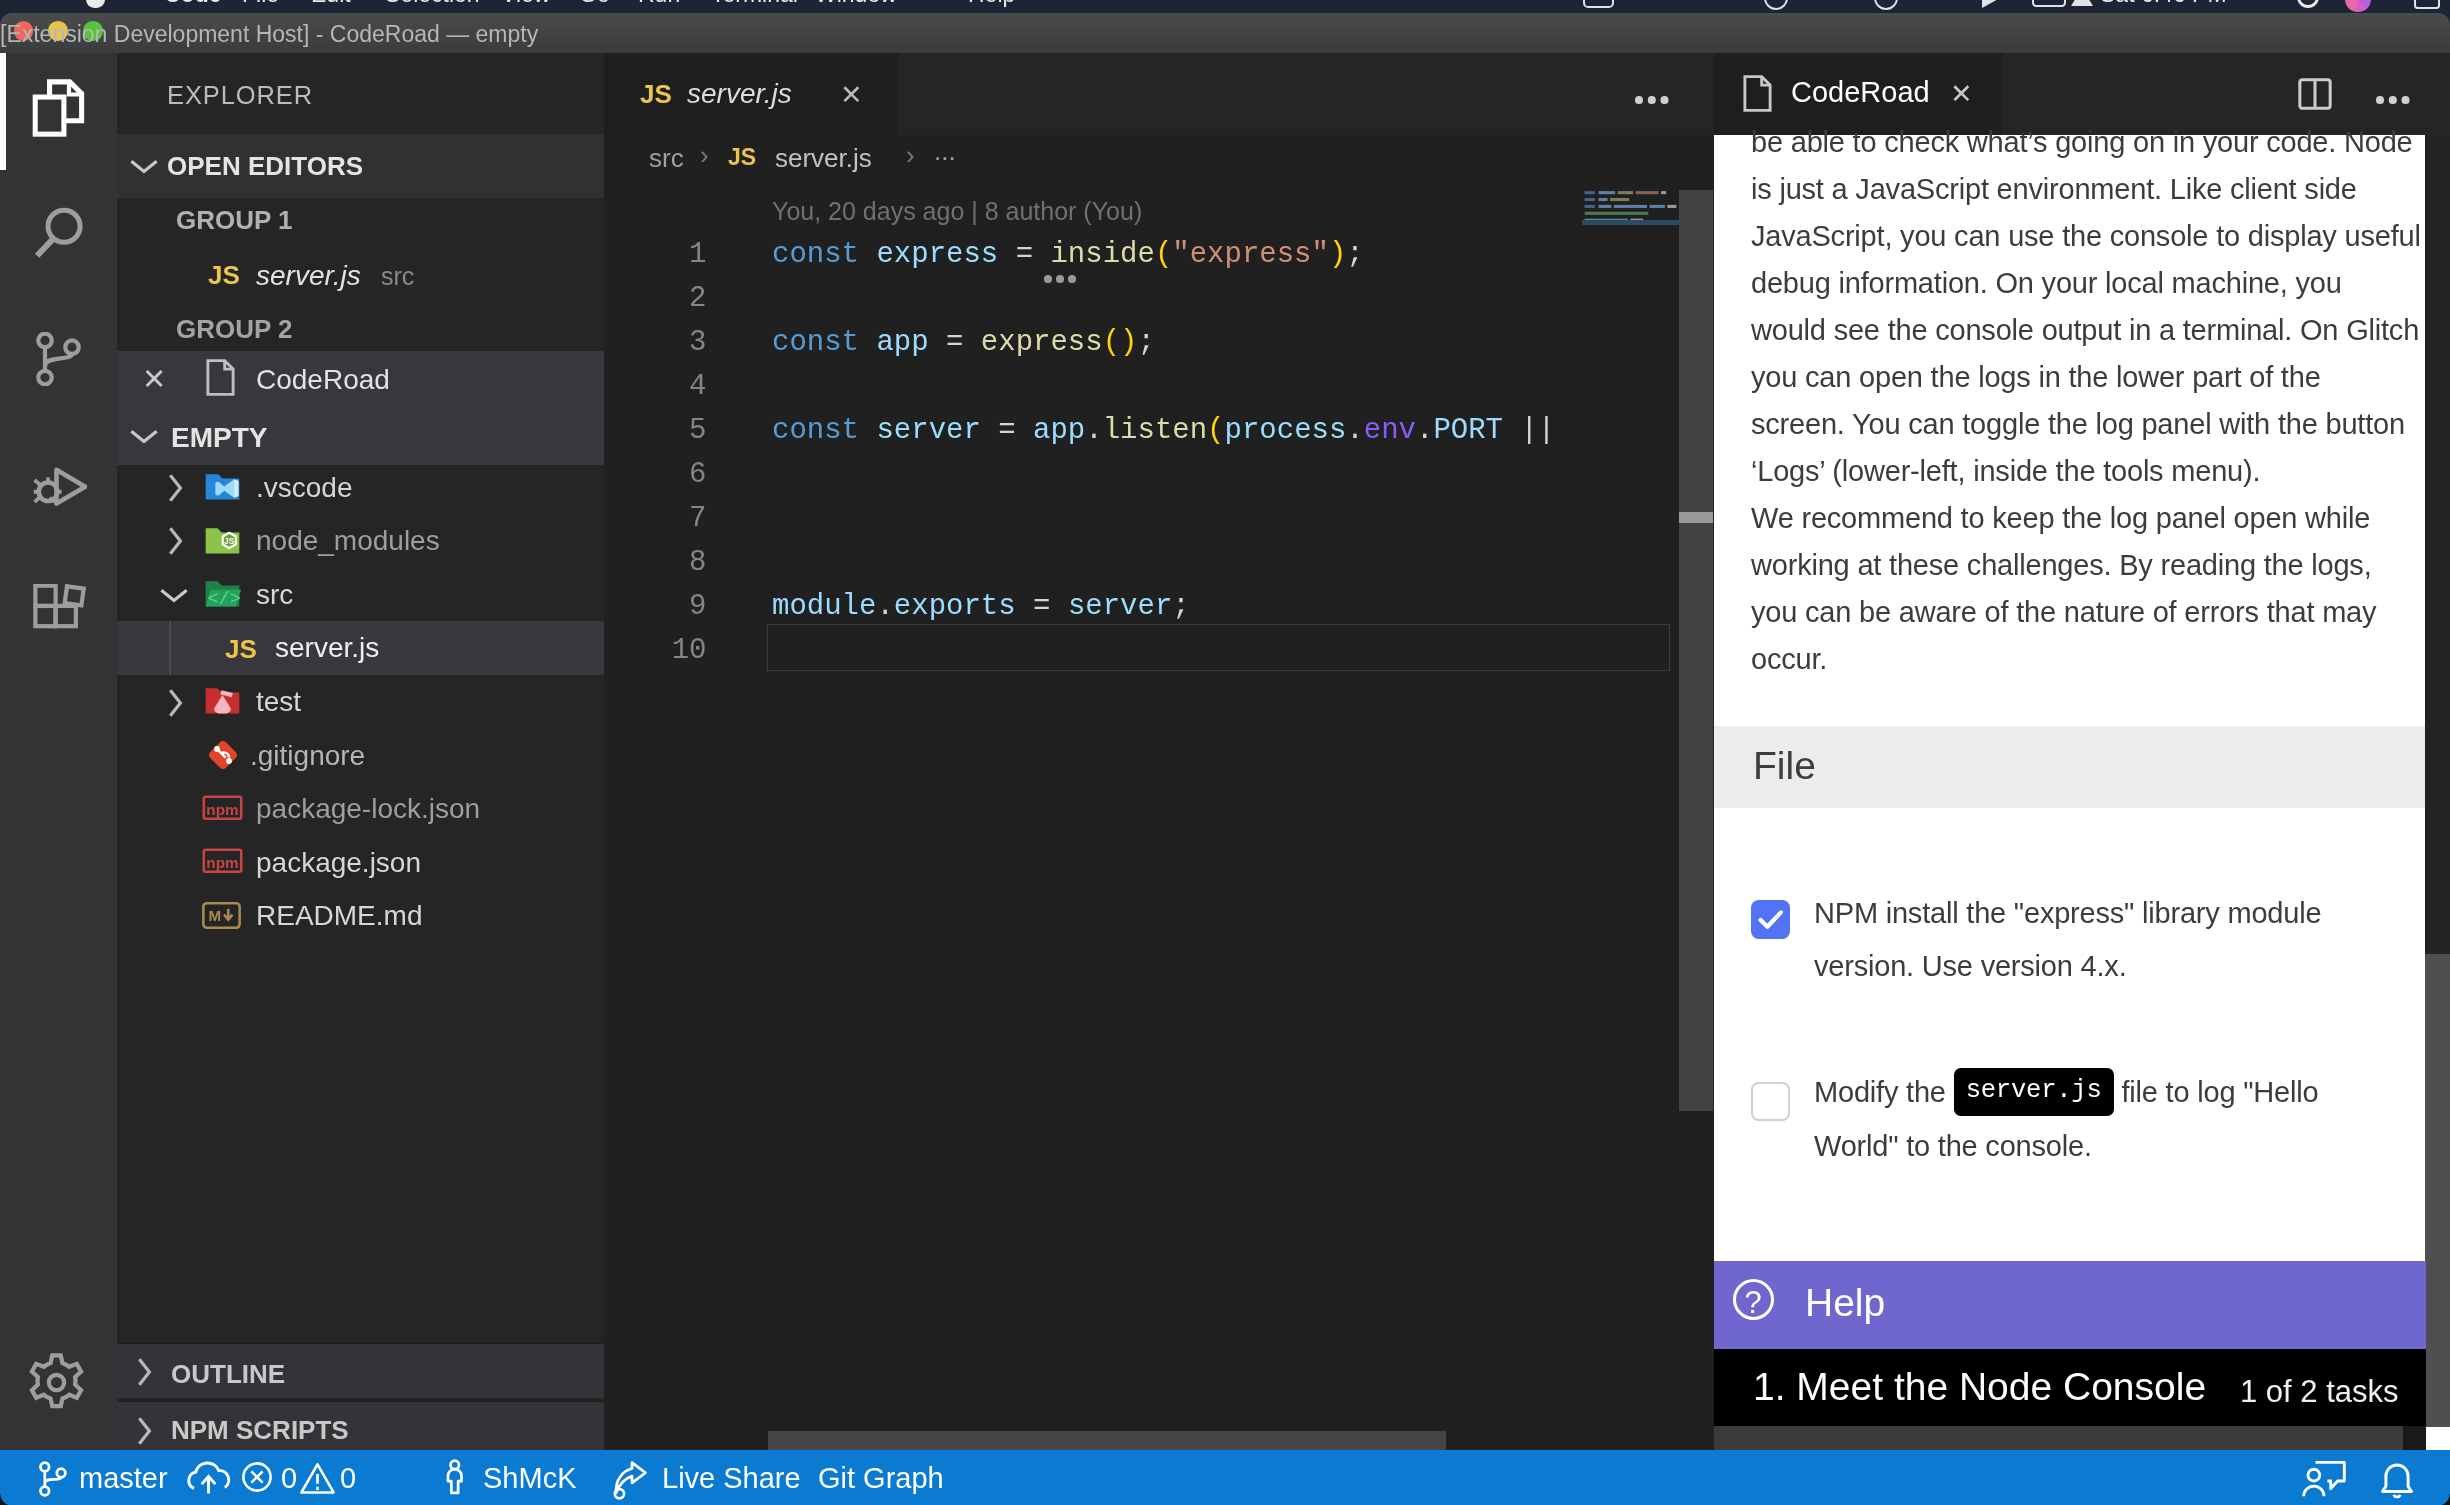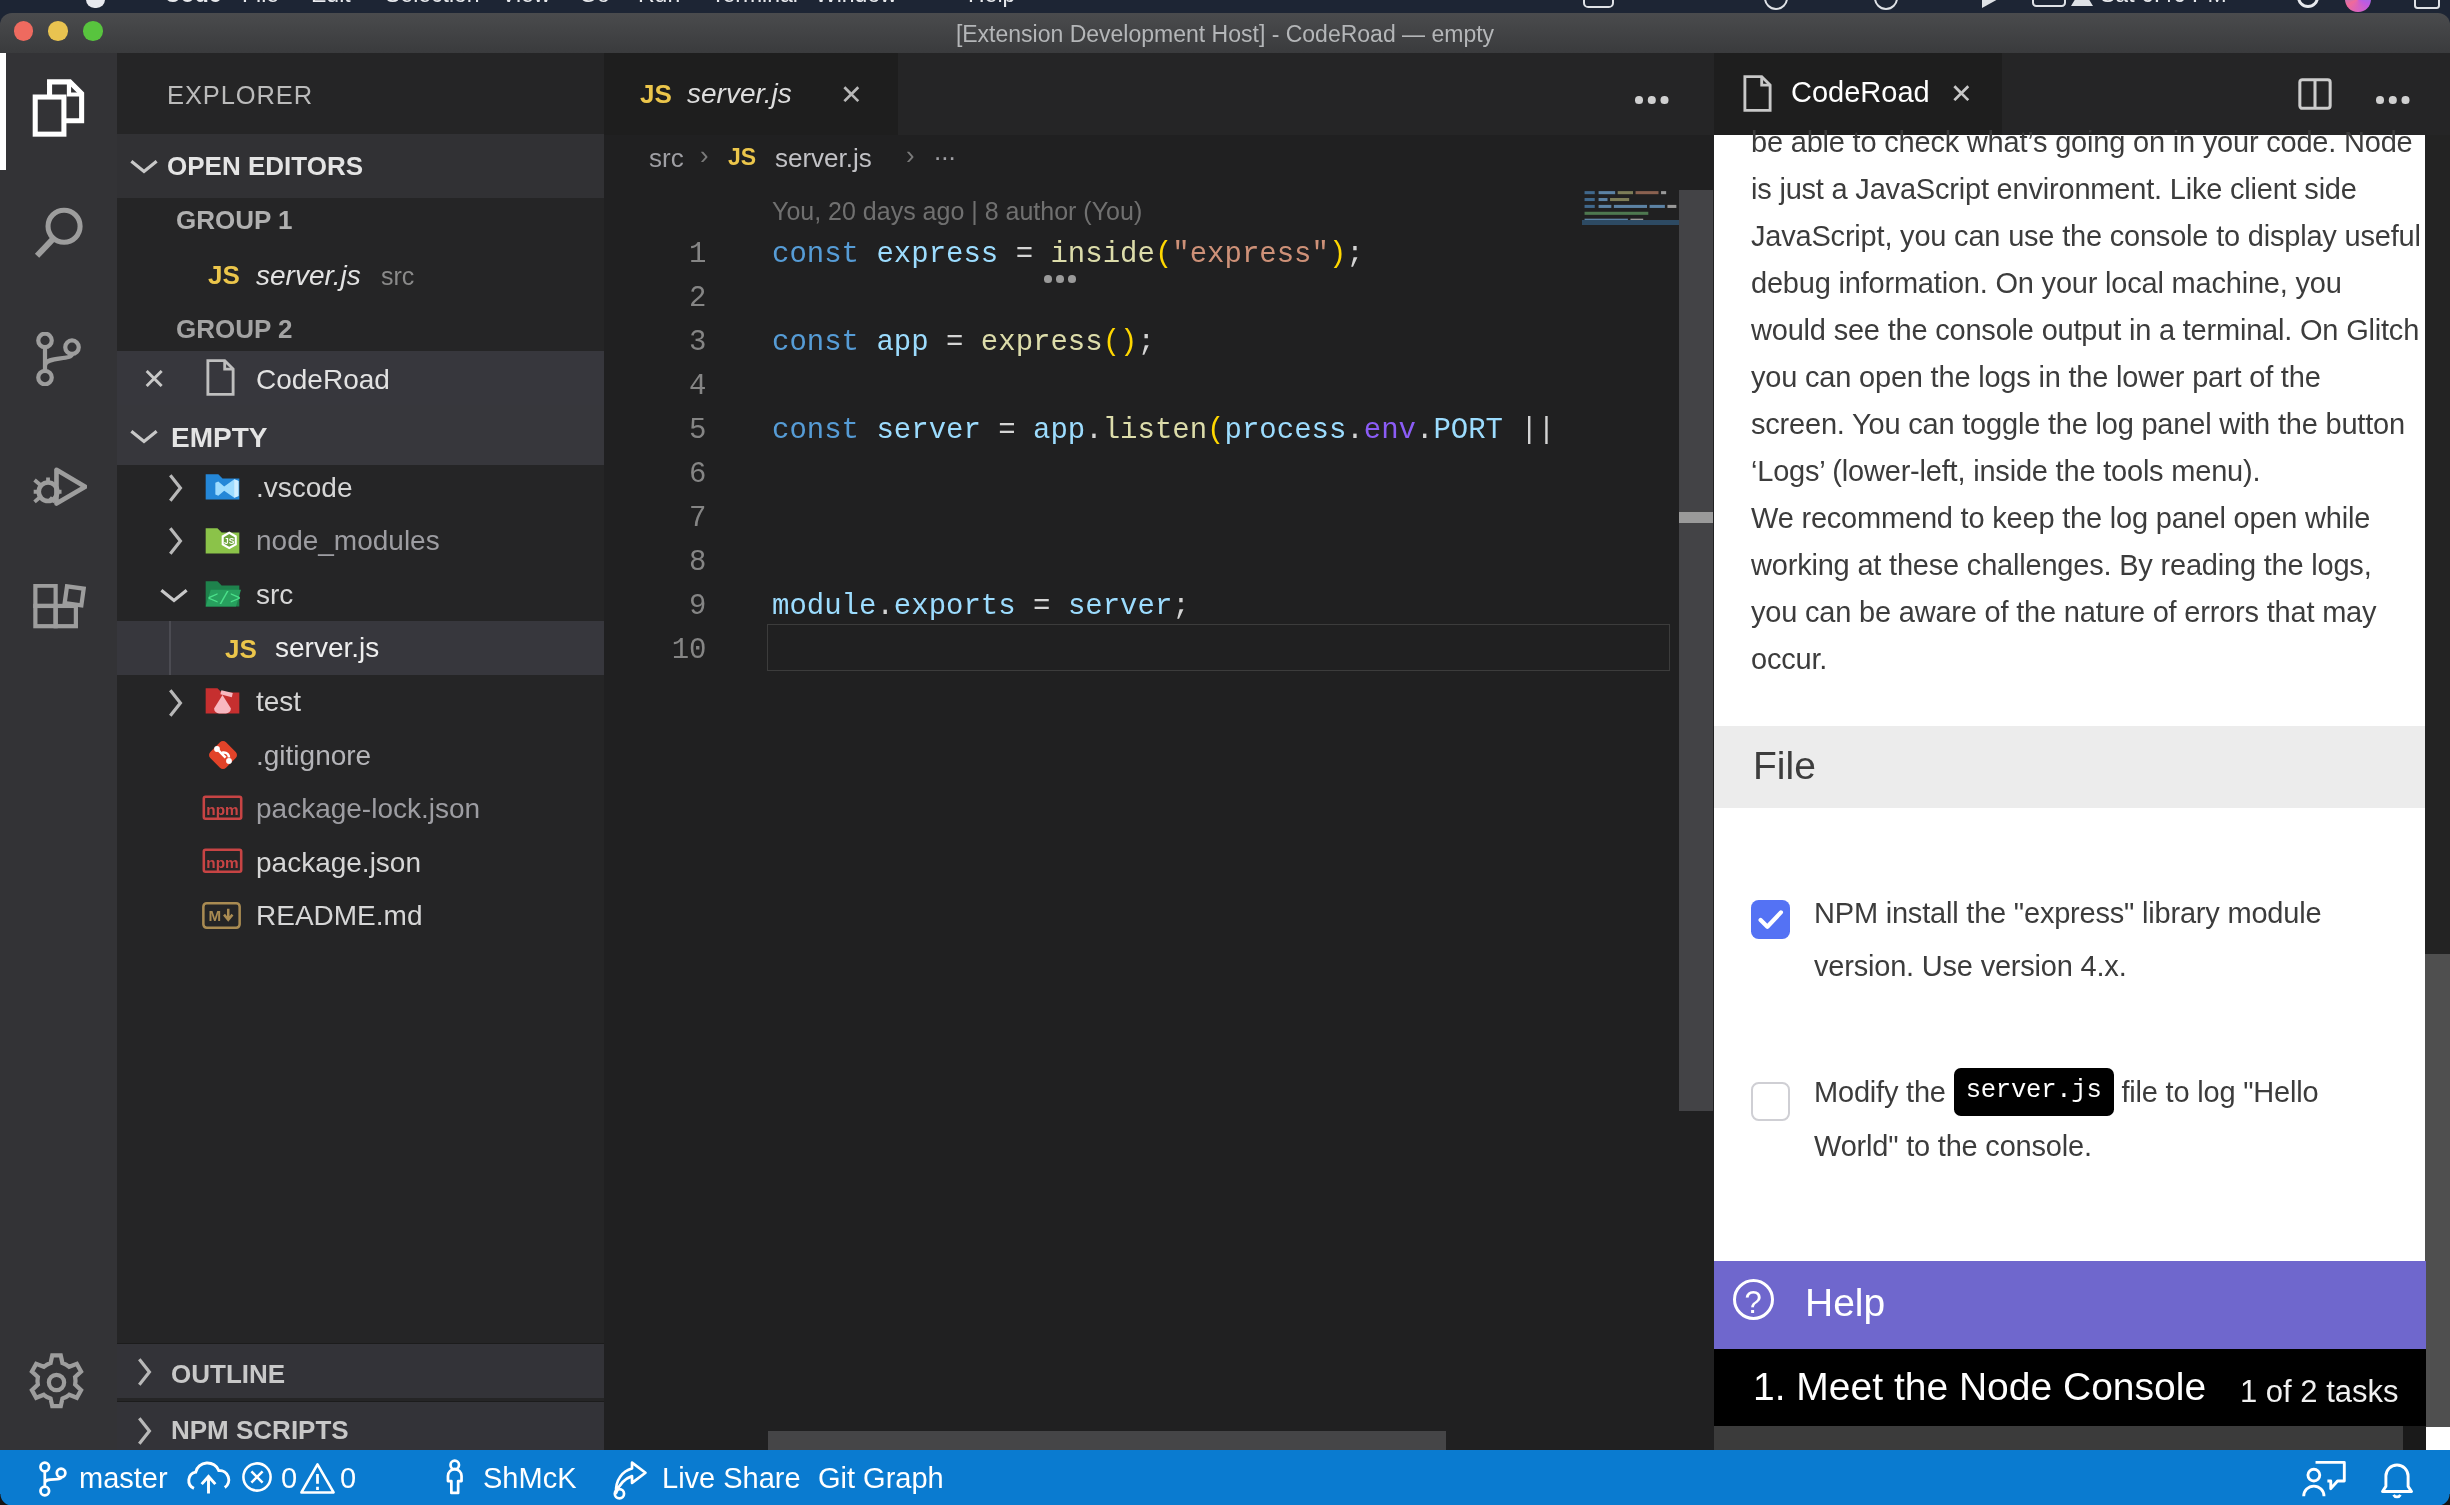--- a/index.html
+++ b/index.html
@@ -22,21 +22,21 @@
   <div class="a" style="top:-14.5px;left:2297px;width:22px;height:22px;border:3.4px solid #e8eaee;border-radius:50%"></div>
   <div class="a" style="top:-13.6px;left:2345px;width:25.5px;height:25.5px;border-radius:50%;background:conic-gradient(#5a8cf0,#c05ae0,#f06a9a,#5a8cf0)"></div>
   <div class="a" style="top:-12.8px;left:2414px;width:25.5px;height:22px;border:2.6px solid #dfe2e6;border-radius:3.4px"></div>
 </div>
 <div class="a" style="left:0;top:12.8px;width:2450px;height:18.7px;background:#1d2534"></div>
 
 <div class="a" style="left:0;top:12.8px;width:2450px;height:40px;background:linear-gradient(#4a4b4d,#3a3b3d);border-radius:12px 12px 0 0">
   <div class="a" style="left:13.6px;top:8.5px;width:19.6px;height:19.6px;border-radius:50%;background:#ee6a5f"></div>
   <div class="a" style="left:48px;top:8.5px;width:19.6px;height:19.6px;border-radius:50%;background:#e9c350"></div>
   <div class="a" style="left:83px;top:8.5px;width:19.6px;height:19.6px;border-radius:50%;background:#58c43e"></div>
-  <div class="a" style="left:0;top:0;width:2450px;height:40px;text-align:center;line-height:43px;color:#b4b6b8;font-size:23px">[Extension Development Host] - CodeRoad — empty</div>
+  <div class="a" style="left:0;top:0;width:2450px;height:40px;text-align:left;line-height:43px;color:#b4b6b8;font-size:23px">[Extension Development Host] - CodeRoad — empty</div>
 </div>
 
 <div class="a" id="actbar" style="left:0;top:53px;width:117px;height:1397px;background:#333336">
 
   <svg class="a svgi" style="left:31px;top:25px" width="54" height="60" viewBox="0 0 64 70">
     <path d="M22 4 h24 l14 14 v32 h-38 z" fill="none" stroke="#fff" stroke-width="6"></path>
     <path d="M45 5 v14 h14" fill="none" stroke="#fff" stroke-width="5"></path>
     <rect x="5" y="22" width="34" height="44" fill="#333336" stroke="#fff" stroke-width="6"></rect>
   </svg>
 
@@ -144,21 +144,21 @@
       <path d="M22 14 l10 16 a6 6 0 0 1 -6 6 h-8 a6 6 0 0 1 -6 -6 z" fill="#f8b7c0"></path>
       <rect x="20" y="10" width="14" height="5" fill="#f8b7c0" transform="rotate(14 27 12)"></rect>
     </svg>
   <div class="a lbl" style="left:139px;top:633px">test</div>
   <svg class="a svgi" style="left:88px;top:684px" width="36" height="36" viewBox="0 0 42 42">
       <rect x="8" y="8" width="26" height="26" rx="5" transform="rotate(45 21 21)" fill="#e24329"></rect>
       <circle cx="14" cy="14" r="3.4" fill="#fff"></circle>
       <circle cx="28" cy="28" r="3.4" fill="#fff"></circle>
       <path d="M16 16 l8 8 M28 24 a6 6 0 0 0 -6 -6 h-2" stroke="#fff" stroke-width="3" fill="none"></path>
     </svg>
-  <div class="a lbl" style="left:139px;top:687px;color:#b5b5b9">.gitignore</div>
+  <div class="a lbl" style="left:133px;top:687px;color:#b5b5b9">.gitignore</div>
   <svg class="a svgi" style="left:85px;top:742px" width="41" height="25.5" viewBox="0 0 48 30">
       <rect x="2" y="2" width="44" height="26" rx="2" fill="none" stroke="#c74444" stroke-width="3"></rect>
       <text x="24" y="23" font-size="18" fill="#c74444" text-anchor="middle" font-weight="bold" font-family="Liberation Sans">npm</text>
     </svg>
   <div class="a lbl" style="left:139px;top:740px;color:#9d9da2">package-lock.json</div>
   <svg class="a svgi" style="left:85px;top:795px" width="41" height="25.5" viewBox="0 0 48 30">
       <rect x="2" y="2" width="44" height="26" rx="2" fill="none" stroke="#c74444" stroke-width="3"></rect>
       <text x="24" y="23" font-size="18" fill="#c74444" text-anchor="middle" font-weight="bold" font-family="Liberation Sans">npm</text>
     </svg>
   <div class="a lbl" style="left:139px;top:794px">package.json</div>

